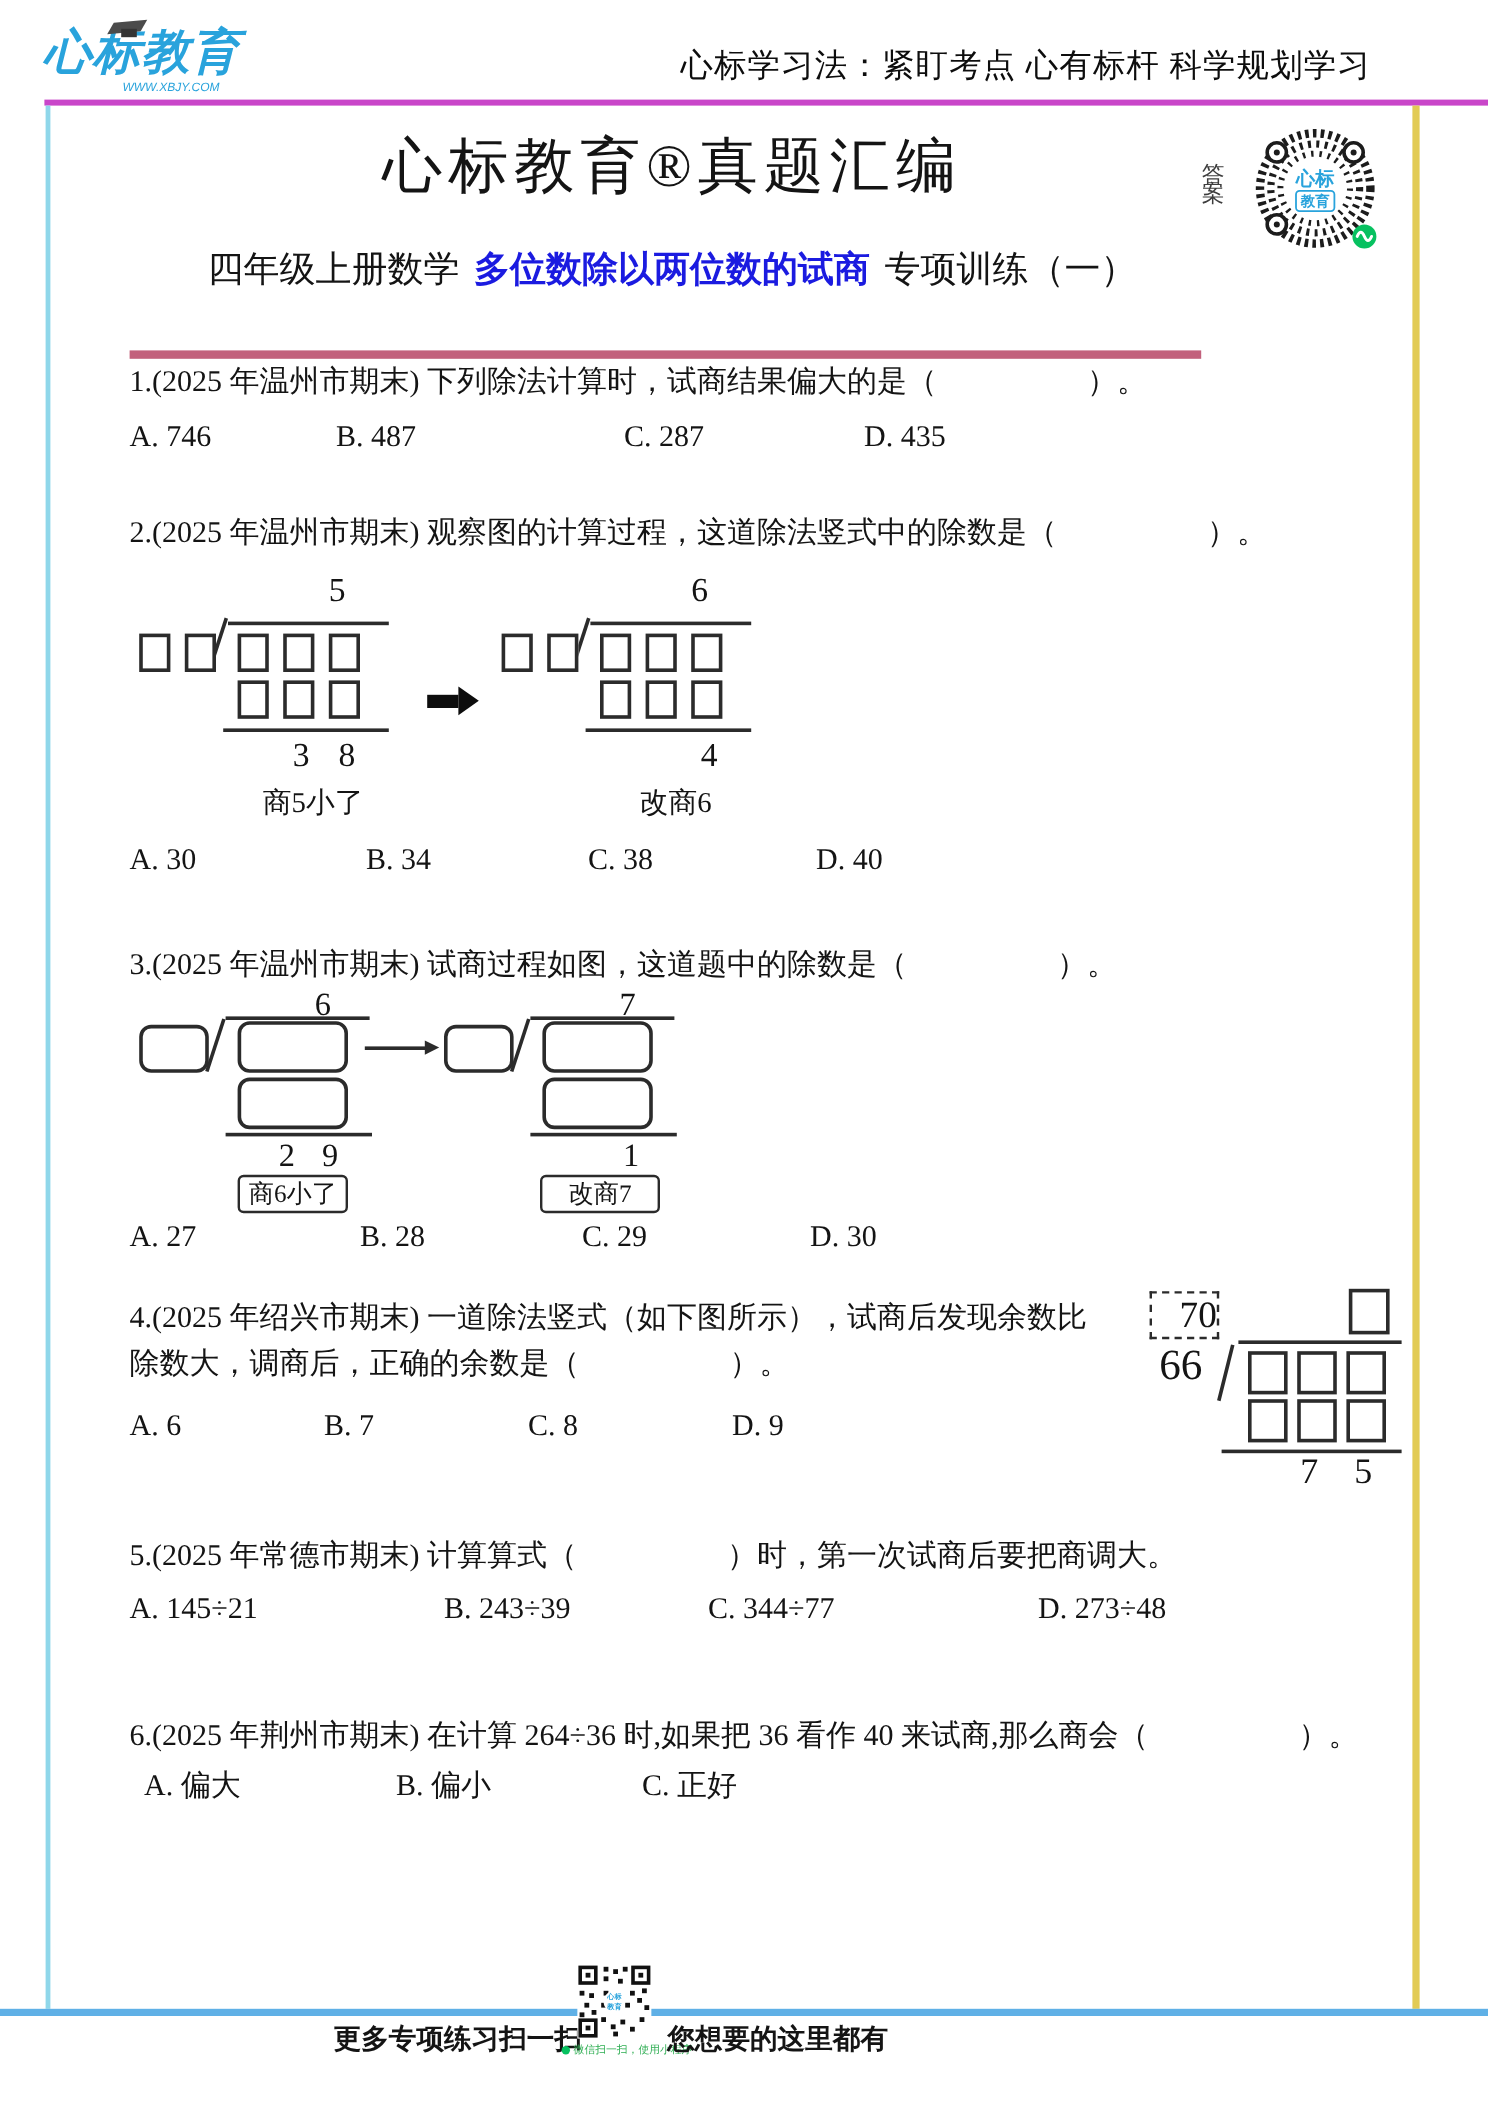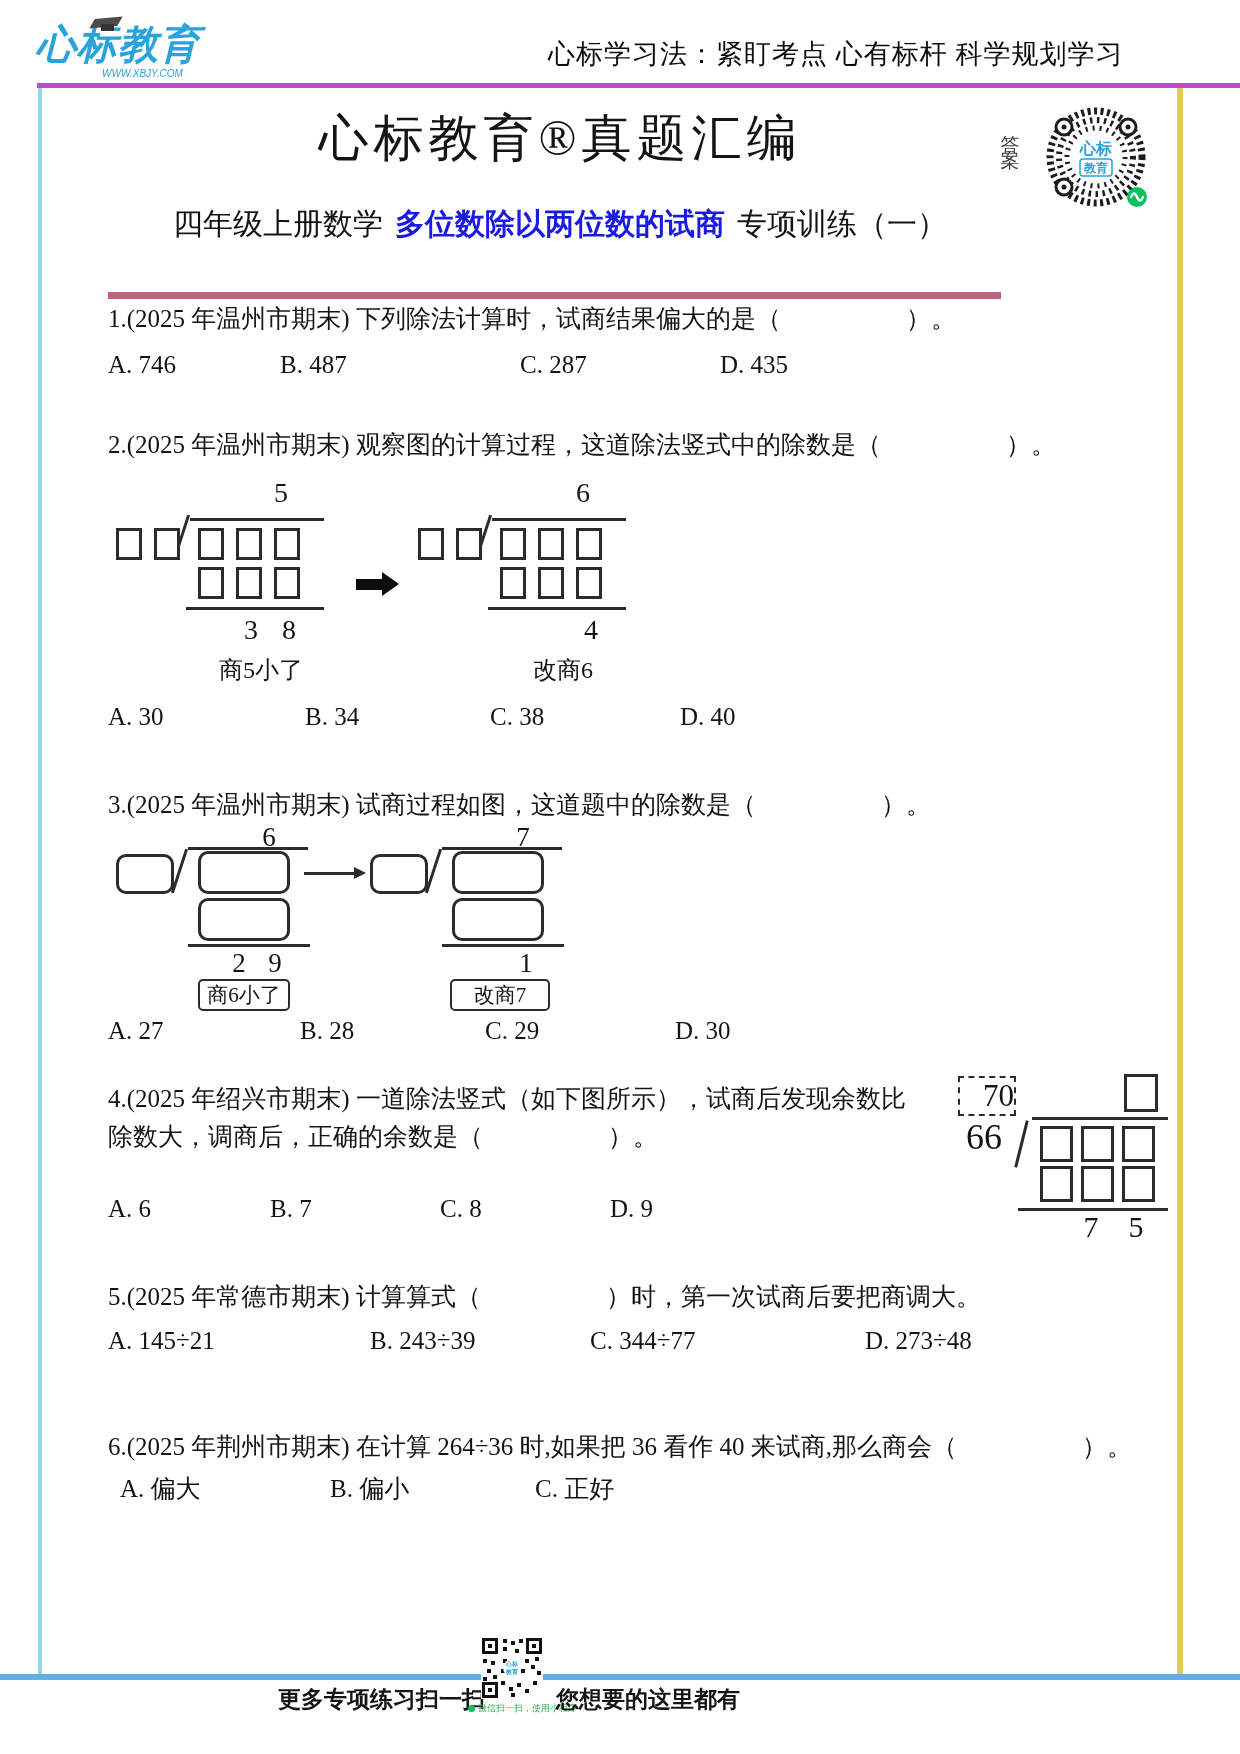--- a/index.html
+++ b/index.html
@@ -9,21 +9,21 @@
 
 
 .logo{position:absolute;left:36px;top:22px;width:180px;height:62px}
 .logo-text{font-family:"Liberation Sans","DejaVu Sans",sans-serif;font-weight:700;font-style:italic;
   font-size:40px;line-height:44px;color:var(--brand_blue,#29a3dc);letter-spacing:1px}
 .logo-url{position:absolute;left:66px;top:46px;font-size:10px;font-style:italic;
   font-family:"Liberation Sans",sans-serif;color:var(--brand_blue,#29a3dc)}
 .cap{position:absolute;left:56px;top:-7px;width:30px;height:18px}
 .cap-board{position:absolute;left:0;top:3px;width:28px;height:9px;background:#4b4b4b;transform:rotate(-5deg) skewX(-35deg)}
 .cap-base{position:absolute;left:9px;top:9px;width:13px;height:7px;background:#343434}
-.slogan{position:absolute;left:548px;top:36px;font-size:27px;letter-spacing:1px;color:#0d0d0d;white-space:nowrap}
+.slogan{position:absolute;left:567px;top:36px;font-size:27px;letter-spacing:1px;color:#0d0d0d;white-space:nowrap}
 .topline{position:absolute;left:37px;right:0;top:83px;height:5px;background:var(--top_line,#c946c9)}
 .border-left{position:absolute;left:38px;top:88px;width:4px;height:1586px;background:var(--left_border,#8fd7ea)}
 .border-right{position:absolute;left:1177px;top:88px;width:6px;height:1586px;background:var(--right_border,#e2cb55)}
 
 
 .main-title{position:absolute;left:60px;top:102px;width:1000px;text-align:center;
   font-size:50px;line-height:72px;letter-spacing:5px;font-weight:500;white-space:nowrap}
 .answer{position:absolute;left:997px;top:120px;writing-mode:vertical-rl;font-size:19px;
   letter-spacing:14px;color:#3d3d3d}
 .qr-round{position:absolute;left:1040px;top:104px}
@@ -227,21 +227,21 @@
       <span style="width:192px">A. 27</span>
       <span style="width:185px">B. 28</span>
       <span style="width:190px">C. 29</span>
       <span>D. 30</span>
     </div>
   </div>
 
   <div class="q" style="top:1080px;width:850px">
     <div class="qtext" style="line-height:38px">4.(2025 年绍兴市期末) 一道除法竖式（如下图所示），试商后发现余数比</div>
     <div class="qtext" style="line-height:38px">除数大，调商后，正确的余数是（　　　　　）。</div>
-    <div class="opts" style="margin-top:36px">
+    <div class="opts" style="margin-top:16px">
       <span style="width:162px">A. 6</span>
       <span style="width:170px">B. 7</span>
       <span style="width:170px">C. 8</span>
       <span>D. 9</span>
     </div>
   </div>
 
   <div class="d4">
     <div class="dash70">70</div>
     <div class="d66">66</div>

